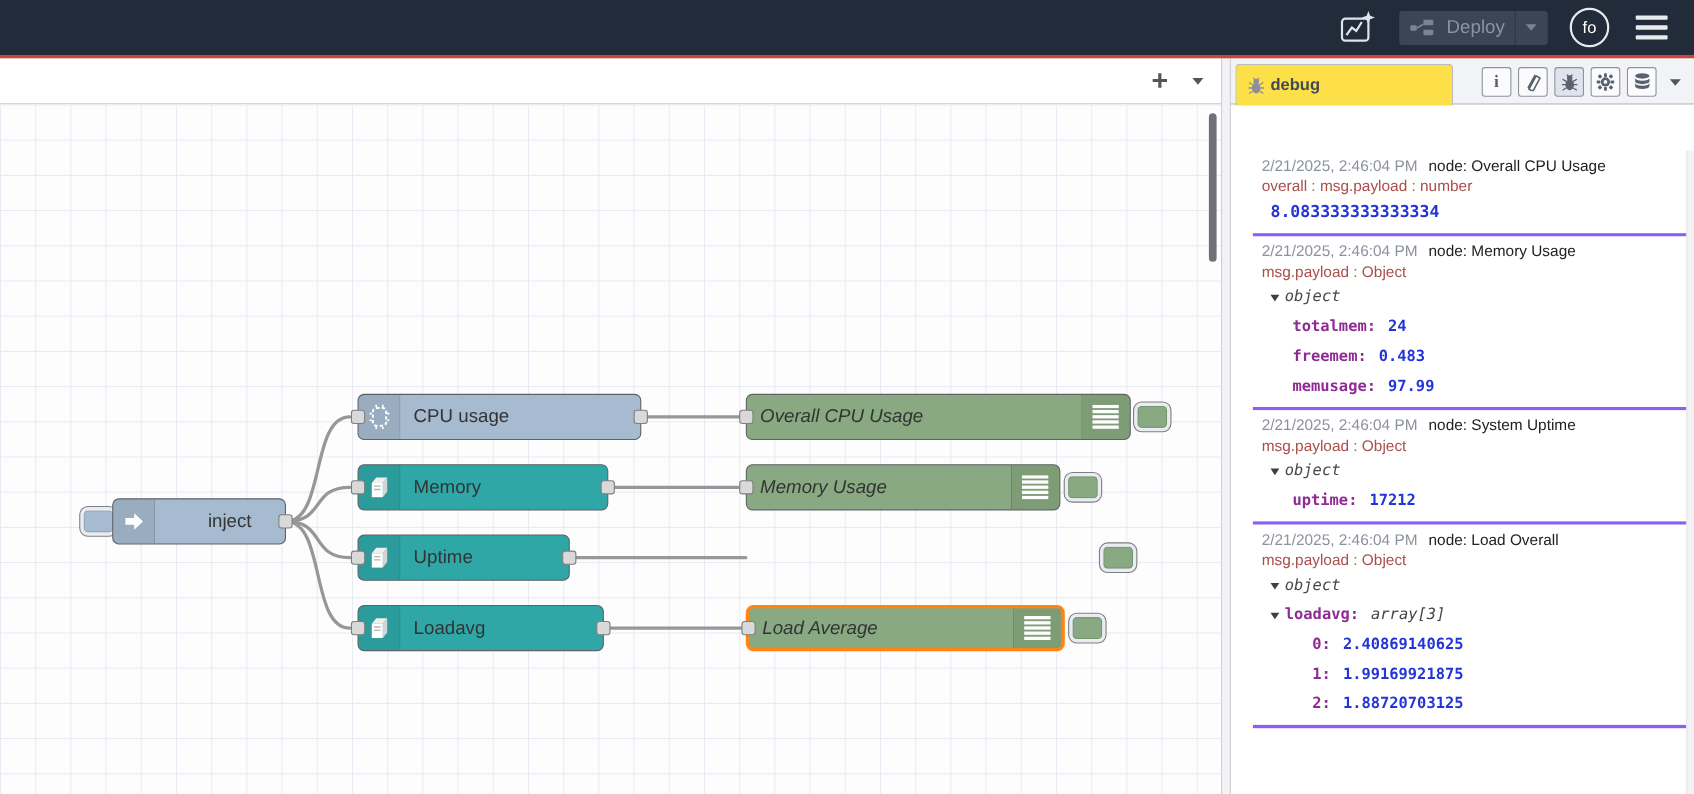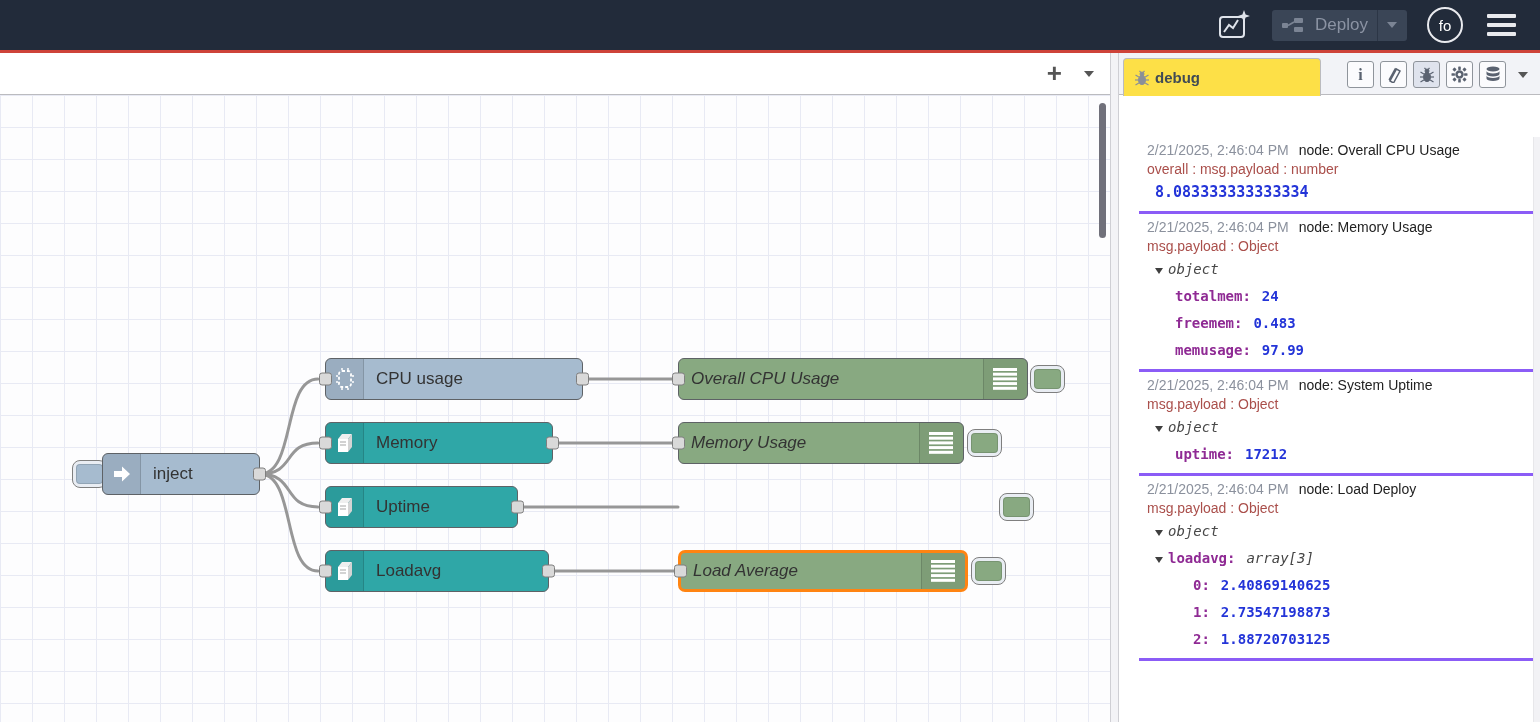--- a/index.html
+++ b/index.html
@@ -148,21 +148,21 @@
         <path d="M583,284 L678,284"></path>
         <path d="M553,348 L678,348"></path>
         <path d="M518,412 L678,412"></path>
         <path d="M549,476 L678,476"></path>
       </g>
     </svg>
 
     <div class="node-button" style="left:72px; top:365px;">
       <div class="inner blue"></div>
     </div>
-    <div class="node n-inject" style="left:102px; top:358px; width:158px;">
+    <div class="node n-inject" style="left:102px; top:358px; width:158px;gap:36px;">
       <div class="icon-strip left">
         <svg width="20" height="20" viewBox="0 0 20 20">
           <path d="M2 7 L10 7 L10 2.5 L18 10 L10 17.5 L10 13 L2 13 Z" fill="#fff"></path>
         </svg>
       </div>
       <span class="label">inject</span>
       <span class="port out"></span>
     </div>
 
     <div class="node n-inject" style="left:325px; top:263px; width:258px;">
@@ -418,34 +418,34 @@
         <span class="tri"></span><span class="obj">object</span>
       </div>
       <div class="trow i1">
         <span class="key">uptime:</span><span class="num">17212</span>
       </div>
     </div>
 
     <div class="msg">
       <div class="msg-line1">
         <span class="msg-ts">2/21/2025, 2:46:04 PM</span>
-        <span>node: Load Deploy</span>
+        <span>node: Load Overall</span>
       </div>
       <div class="msg-meta">msg.payload : Object</div>
       <div class="trow i0">
         <span class="tri"></span><span class="obj">object</span>
       </div>
       <div class="trow i0">
         <span class="tri"></span><span class="key">loadavg:</span><span class="arr">array[3]</span>
       </div>
       <div class="trow i2">
         <span class="key">0:</span><span class="num">2.40869140625</span>
       </div>
       <div class="trow i2">
-        <span class="key">1:</span><span class="num">2.73547198873</span>
+        <span class="key">1:</span><span class="num">1.99169921875</span>
       </div>
       <div class="trow i2">
         <span class="key">2:</span><span class="num">1.88720703125</span>
       </div>
     </div>
   </div>
   <div class="sb-scroll-track"></div>
 </div>
 
 </body></html>

